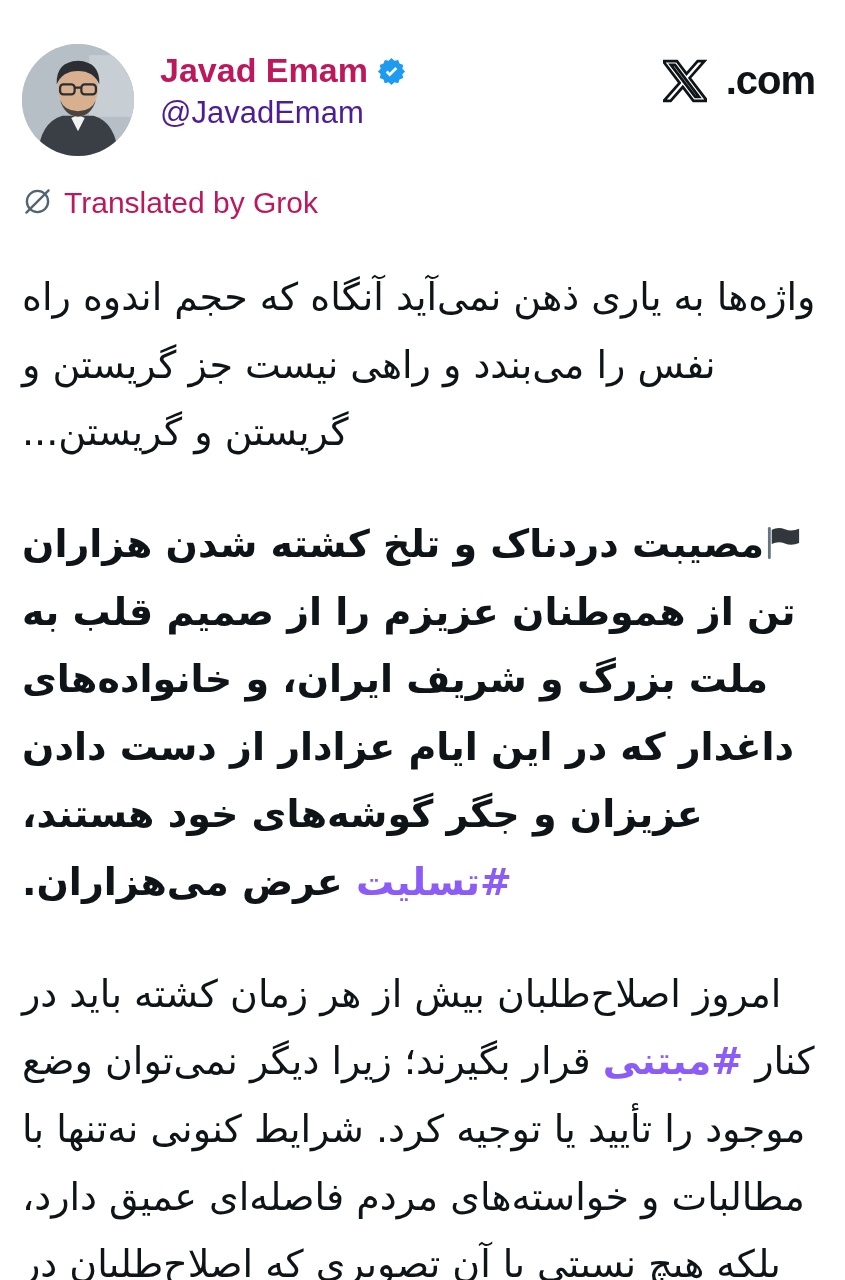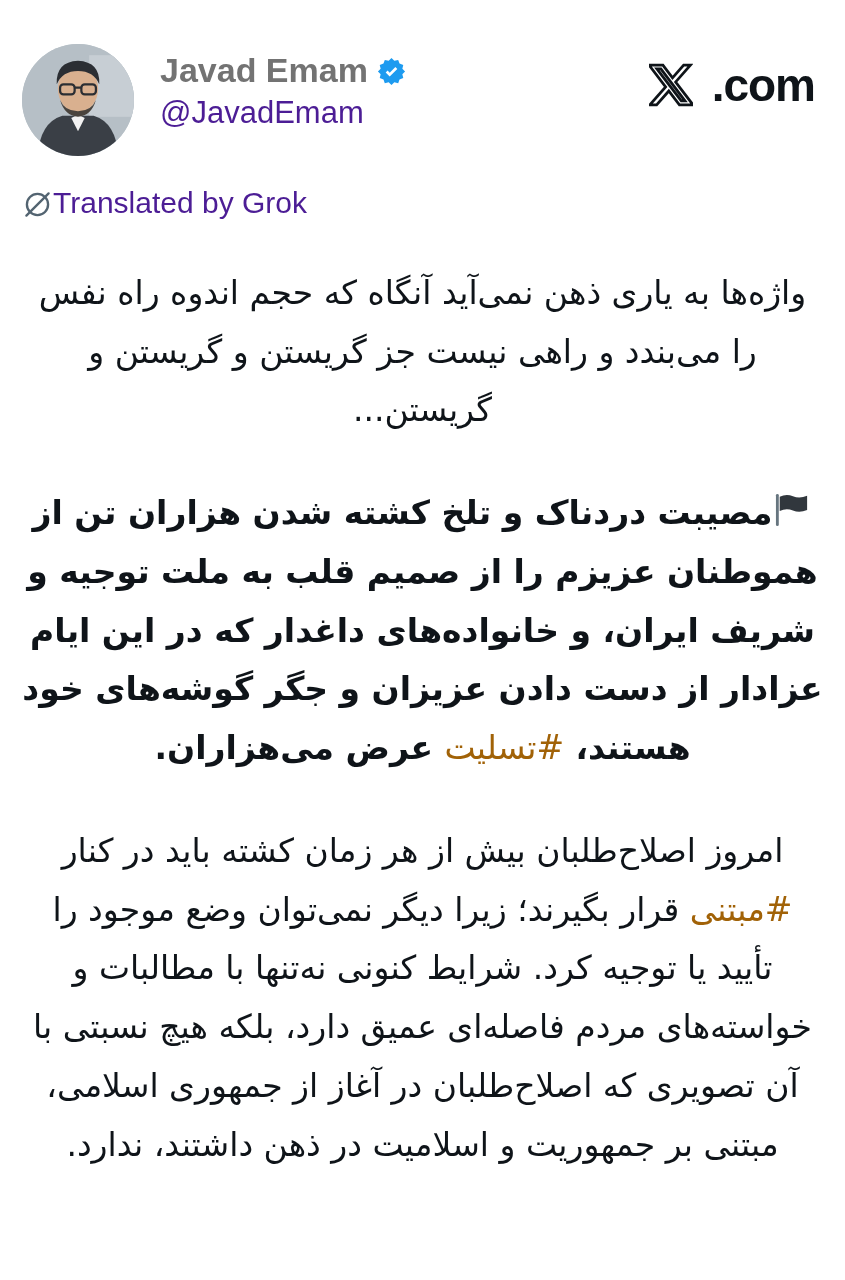--- a/index.html
+++ b/index.html
@@ -16,55 +16,55 @@
   .header{ display:flex; align-items:flex-start; }
   .avatar{
     width:112px; height:112px; border-radius:50%;
     overflow:hidden; flex:0 0 auto; background:#b9c2c9; cursor:pointer;
   }
   .avatar svg{ display:block; width:100%; height:100%; }
   .name-block{ margin-left:26px; padding-top:8px; }
   .display-name-row{ display:flex; align-items:center; gap:8px; }
   .display-name{
     font-family:"Liberation Sans","DejaVu Sans",sans-serif;
-    font-size:34px; font-weight:700; color:#737373; line-height:1.1;
+    font-size:34px; font-weight:700; color:#be185d; line-height:1.1;
   }
   .badge{ width:31px; height:31px; display:inline-block; margin-top:2px; }
   .handle{
     font-family:"Liberation Sans","DejaVu Sans",sans-serif;
     font-size:31px; color:#4c1d95; margin-top:7px; line-height:1.1;
   }
   .header-spacer{ flex:1; }
   .xcom{
     display:flex; align-items:center; gap:19px; margin-top:14px; margin-right:8px;
     font-family:"Liberation Sans","DejaVu Sans",sans-serif;
-    font-size:46px; font-weight:700; color:#0f1419; letter-spacing:-1px;
+    font-size:40px; font-weight:700; color:#0f1419; letter-spacing:-1px;
   }
   .xcom svg{ width:44px; height:44px; display:block; }
   
   .grok-row{
-    display:flex; align-items:flex-end; 
-    margin-top:30px; color:#4c1d95; cursor:pointer;
+    display:flex; align-items:flex-start; gap:11px;
+    margin-top:30px; color:#be185d; cursor:pointer;
     font-family:"Liberation Sans","DejaVu Sans",sans-serif;
     font-size:30px;
   }
   .grok-row svg{ width:31px; height:31px; display:block; }
   
   .arabic{
     direction:rtl; text-align:right;
     font-size:37px; font-weight:700; line-height:1.6;
     margin-top:12px; color:#0f1419;
   }
   .para{
-    direction:rtl; text-align:center; unicode-bidi:plaintext;
-    font-size:33px; line-height:1.78; color:#0f1419;
+    direction:rtl; text-align:left; unicode-bidi:plaintext;
+    font-size:38px; line-height:1.78; color:#0f1419;
     margin-top:44px;
   }
   .para.bold{ font-weight:700; }
-  .hashtag{ color:#a16207; text-decoration:none; font-weight:400; cursor:pointer; }
+  .hashtag{ color:#8b5cf6; text-decoration:none; font-weight:700; cursor:pointer; }
   .flag{ display:inline-block; width:40px; height:34px; vertical-align:-3px; }
   .flag svg{ display:block; width:100%; height:100%; }
 </style>
 </head>
 <body>
 
 <div class="page">
 
   <div class="header">
     <div class="avatar">
@@ -113,17 +113,17 @@
     </span>
     <span>Translated by Grok</span>
   </div>
 
 
   <p class="para" dir="rtl">واژه‌ها به یاری ذهن نمی‌آید آنگاه که حجم اندوه راه نفس را می‌بندد و راهی نیست جز گریستن و گریستن و گریستن...</p>
 
   <p class="para bold" dir="rtl"><span class="flag"><svg viewBox="0 0 40 36" aria-hidden="true">
           <rect x="3" y="1" width="3" height="34" rx="1.5" fill="#66757f"></rect>
           <path d="M7 4 Q14 0.5 21 3.5 Q28 6.5 36 3 L36 18 Q28 21.5 21 18.5 Q14 15.5 7 19 Z" fill="#31373d"></path>
-        </svg></span><span>مصیبت دردناک و تلخ کشته شدن هزاران تن از هموطنان عزیزم را از صمیم قلب به ملت توجیه و شریف ایران، و خانواده‌های داغدار که در این ایام عزادار از دست دادن عزیزان و جگر گوشه‌های خود هستند، </span><a class="hashtag">#تسلیت</a><span> عرض می‌هزاران.</span></p>
+        </svg></span><span>مصیبت دردناک و تلخ کشته شدن هزاران تن از هموطنان عزیزم را از صمیم قلب به ملت بزرگ و شریف ایران، و خانواده‌های داغدار که در این ایام عزادار از دست دادن عزیزان و جگر گوشه‌های خود هستند، </span><a class="hashtag">#تسلیت</a><span> عرض می‌هزاران.</span></p>
 
   <p class="para" dir="rtl"><span>امروز اصلاح‌طلبان بیش از هر زمان کشته باید در کنار </span><a class="hashtag">#مبتنی</a><span> قرار بگیرند؛ زیرا دیگر نمی‌توان وضع موجود را تأیید یا توجیه کرد. شرایط کنونی نه‌تنها با مطالبات و خواسته‌های مردم فاصله‌ای عمیق دارد، بلکه هیچ نسبتی با آن تصویری که اصلاح‌طلبان در آغاز از جمهوری اسلامی، مبتنی بر جمهوریت و اسلامیت در ذهن داشتند، ندارد.</span></p>
 
 </div>
 
 </body></html>

